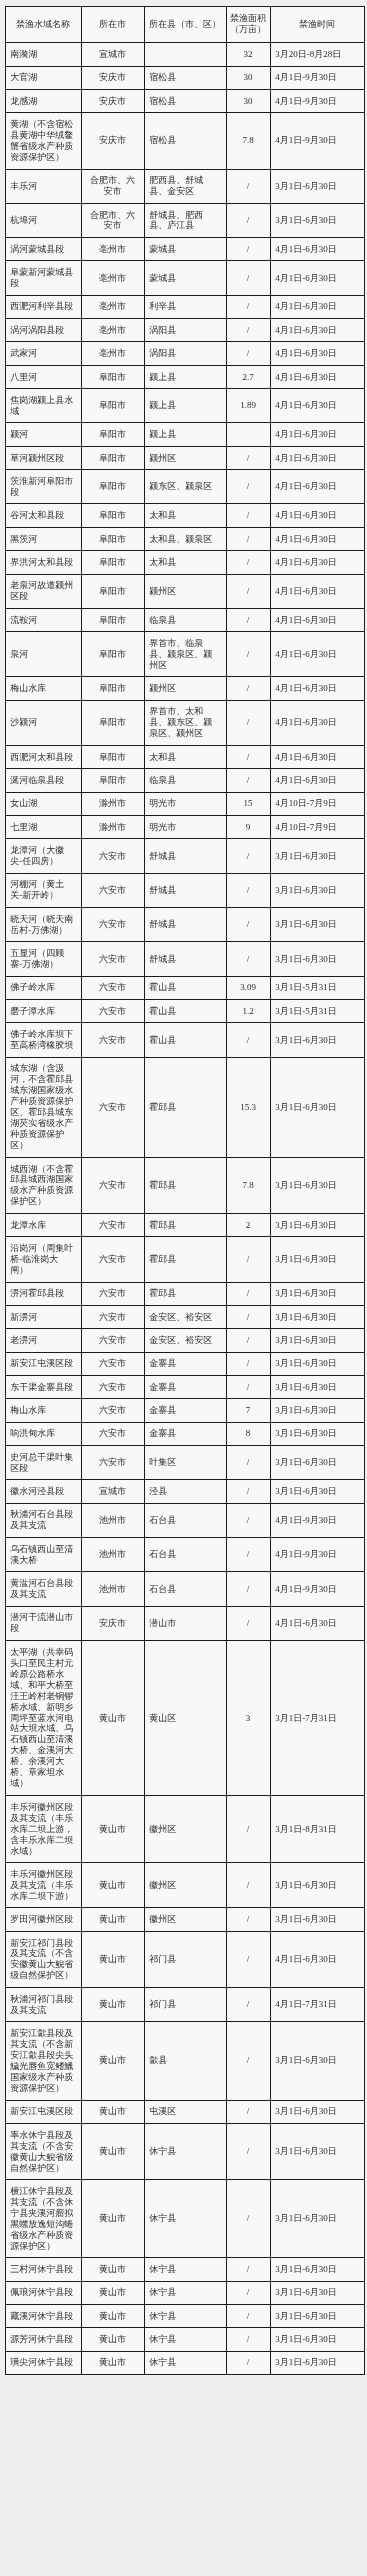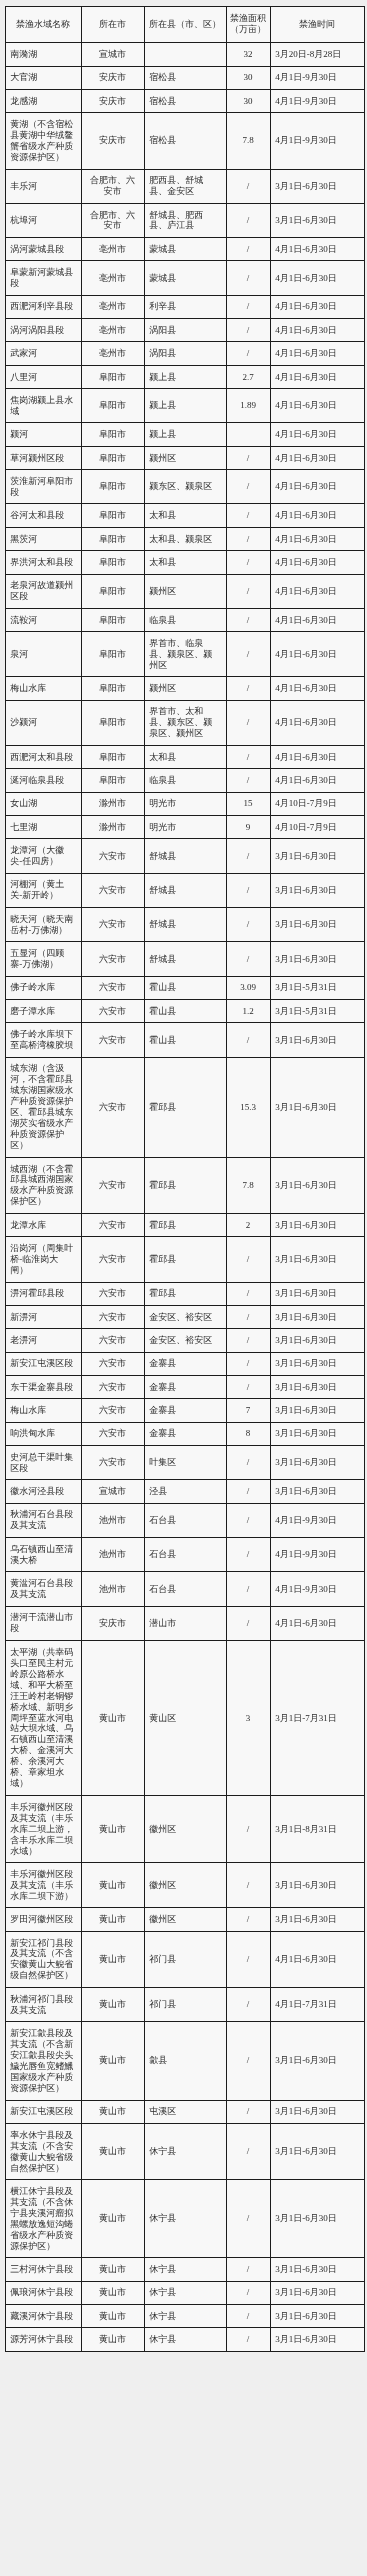--- a/index.html
+++ b/index.html
@@ -521,16 +521,23 @@
     <td class="c-area">/</td>
     <td class="c-period">3月1日-6月30日</td>
   </tr>
         <tr>
     <td class="c-name">源芳河休宁县段</td>
     <td class="c-city">黄山市</td>
     <td class="c-county">休宁县</td>
     <td class="c-area">/</td>
     <td class="c-period">3月1日-6月30日</td>
   </tr>
+        <tr>
+    <td class="c-name">璜尖河休宁县段</td>
+    <td class="c-city">黄山市</td>
+    <td class="c-county">休宁县</td>
+    <td class="c-area">/</td>
+    <td class="c-period">3月1日-6月30日</td>
+  </tr>
       </tbody>
   </table>
 </div>
 
 
 </body></html>

